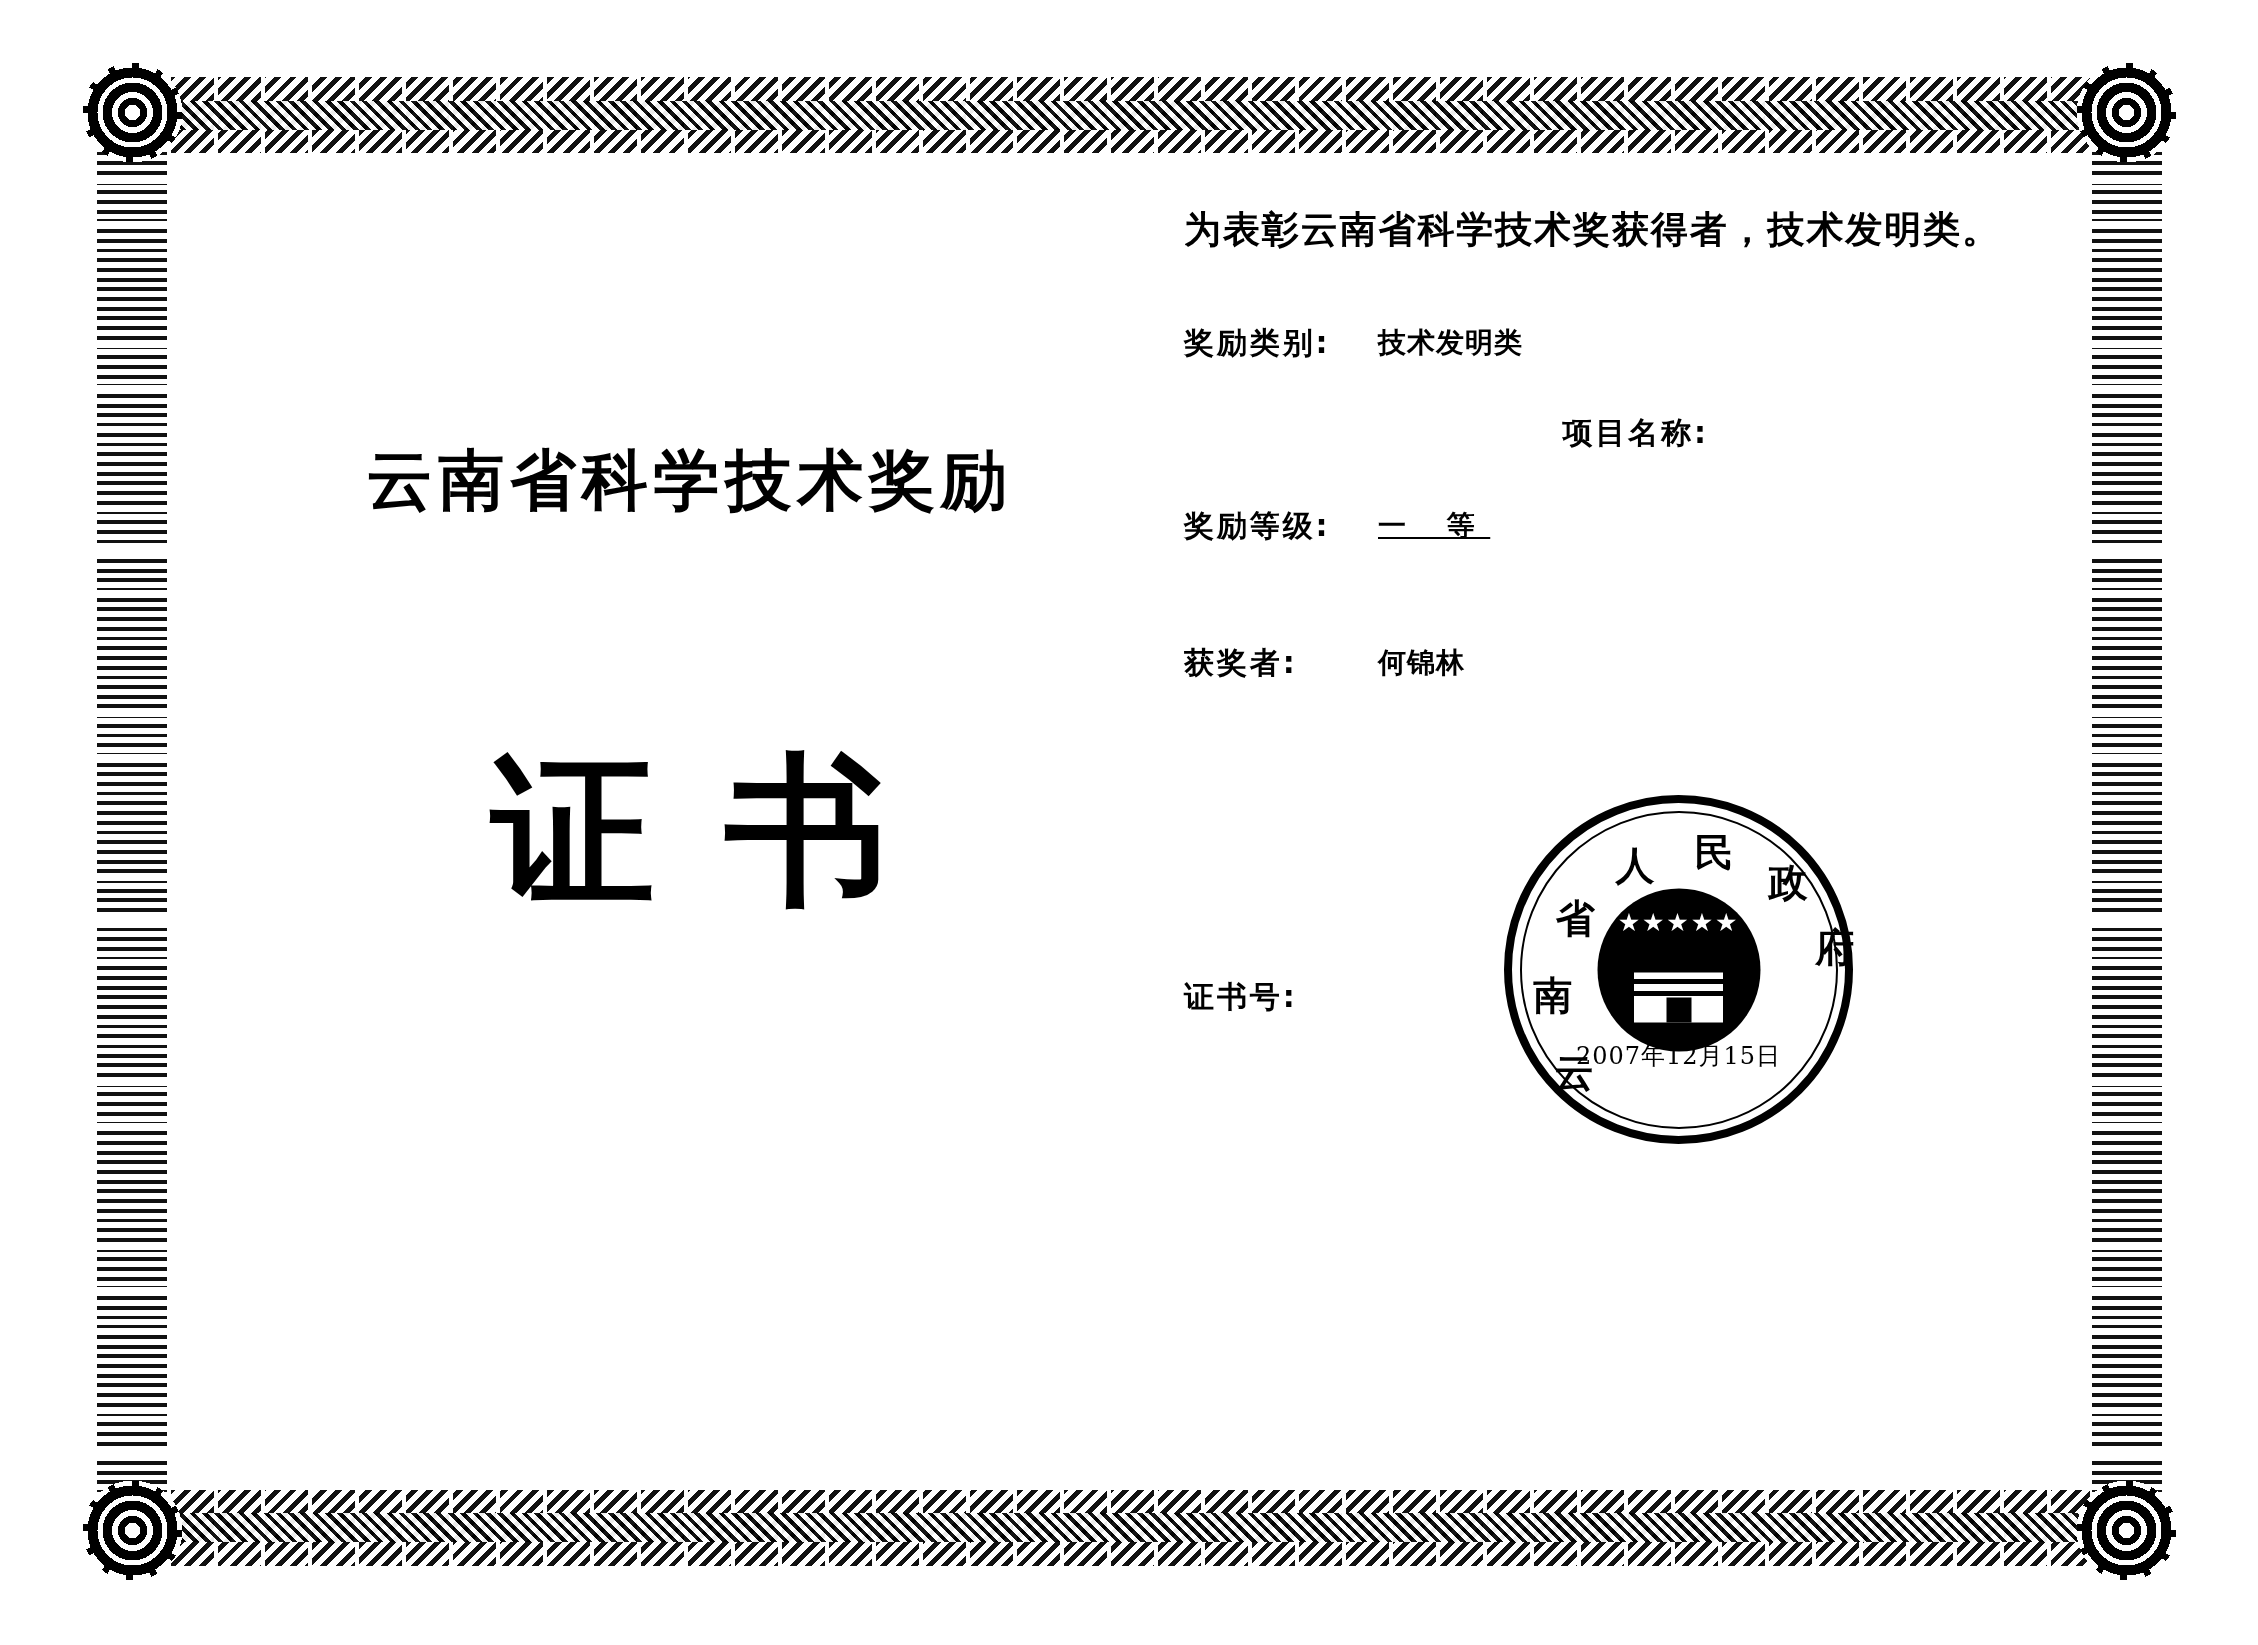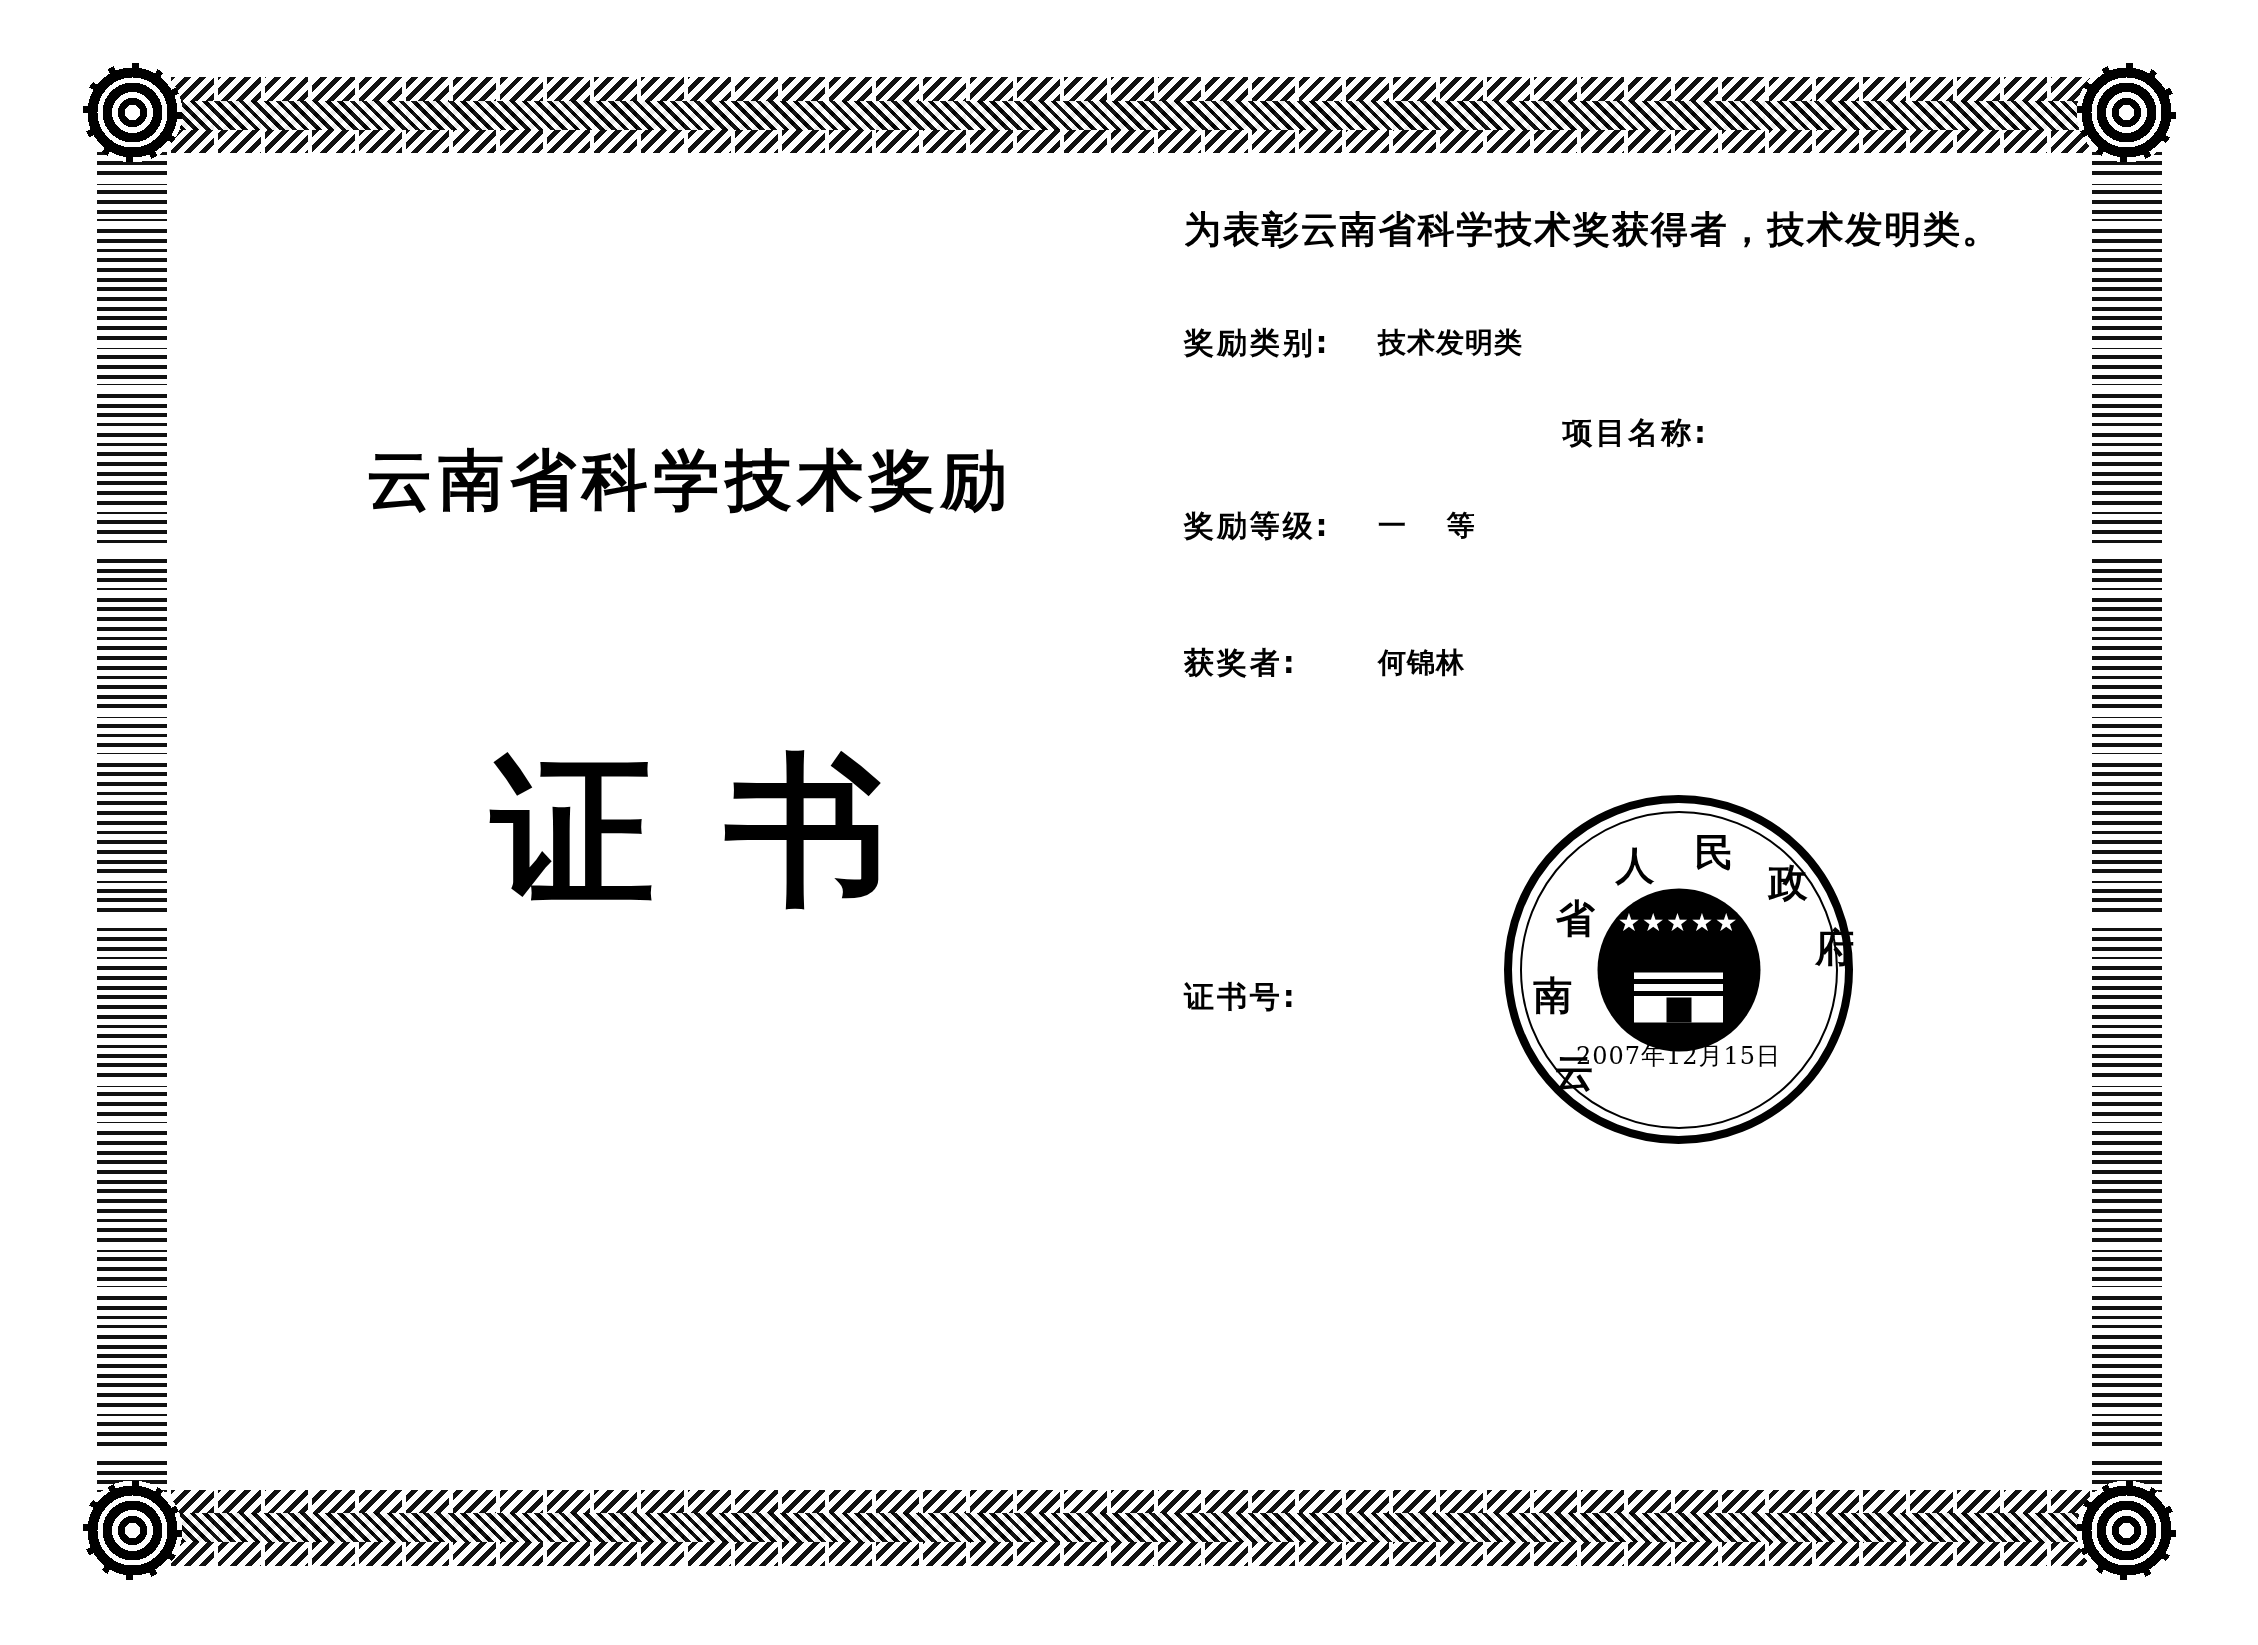--- a/index.html
+++ b/index.html
@@ -194,21 +194,21 @@
   }
   .field .value {
     font-size: 28px;
     font-weight: bold;
     letter-spacing: 1px;
     line-height: 1.55;
     max-width: 602px;
   }
   .field.project { margin-top: 47px; justify-content: center; }
   .field.grade { margin-top: 50px; }
-  .field.grade .value { letter-spacing: 15.5px; }
+  .field.grade .value { letter-spacing: 15.5px; text-decoration: underline; }
   .field.winner { margin-top: 93px; }
 
   .field.certno {
     margin-top: 291px;
   }
   .field.certno .value {
     font-family: "DejaVu Serif", "Liberation Serif", serif;
     font-weight: normal;
     font-size: 33px;
     letter-spacing: 1px;

